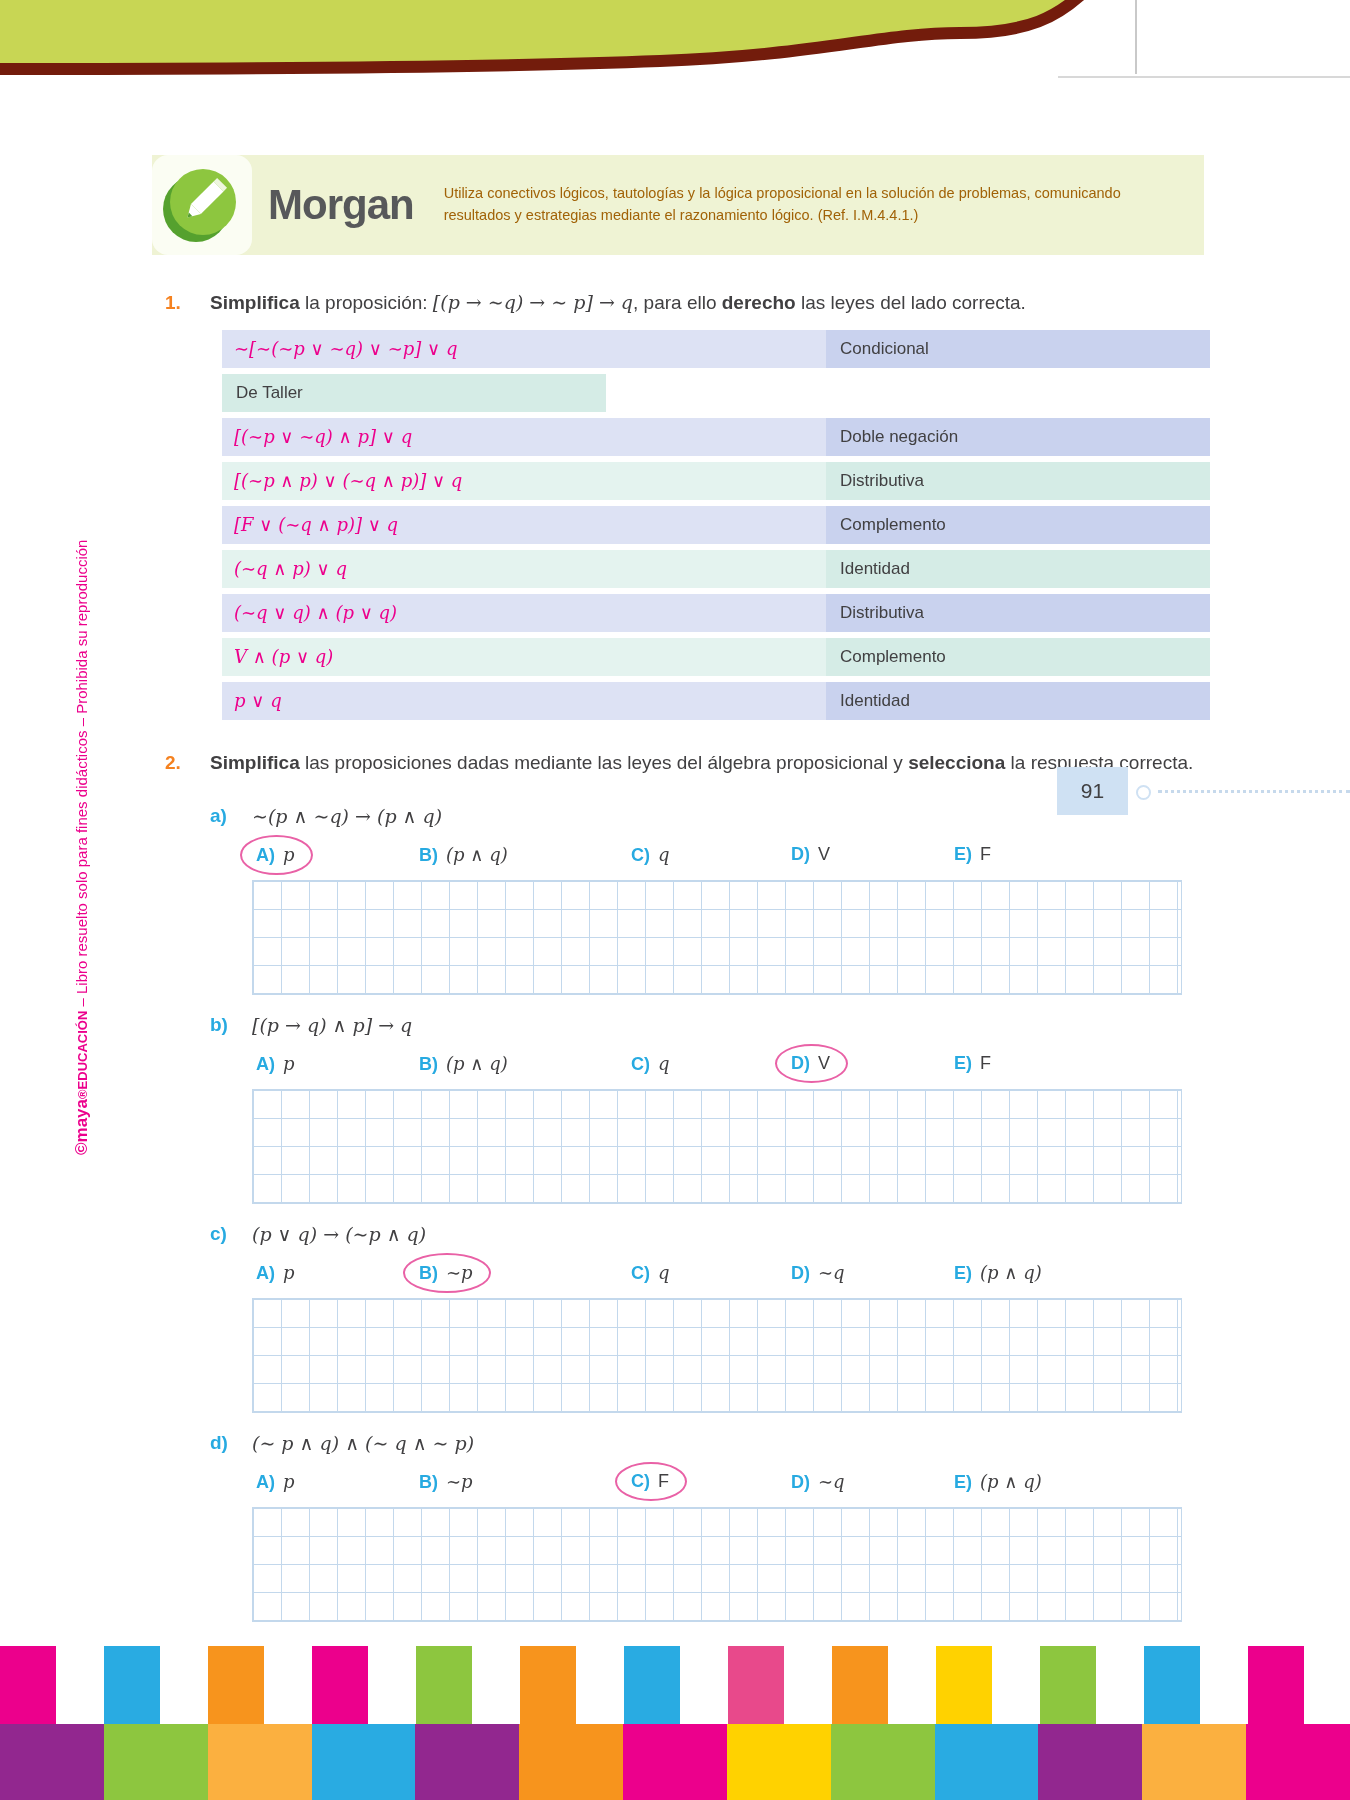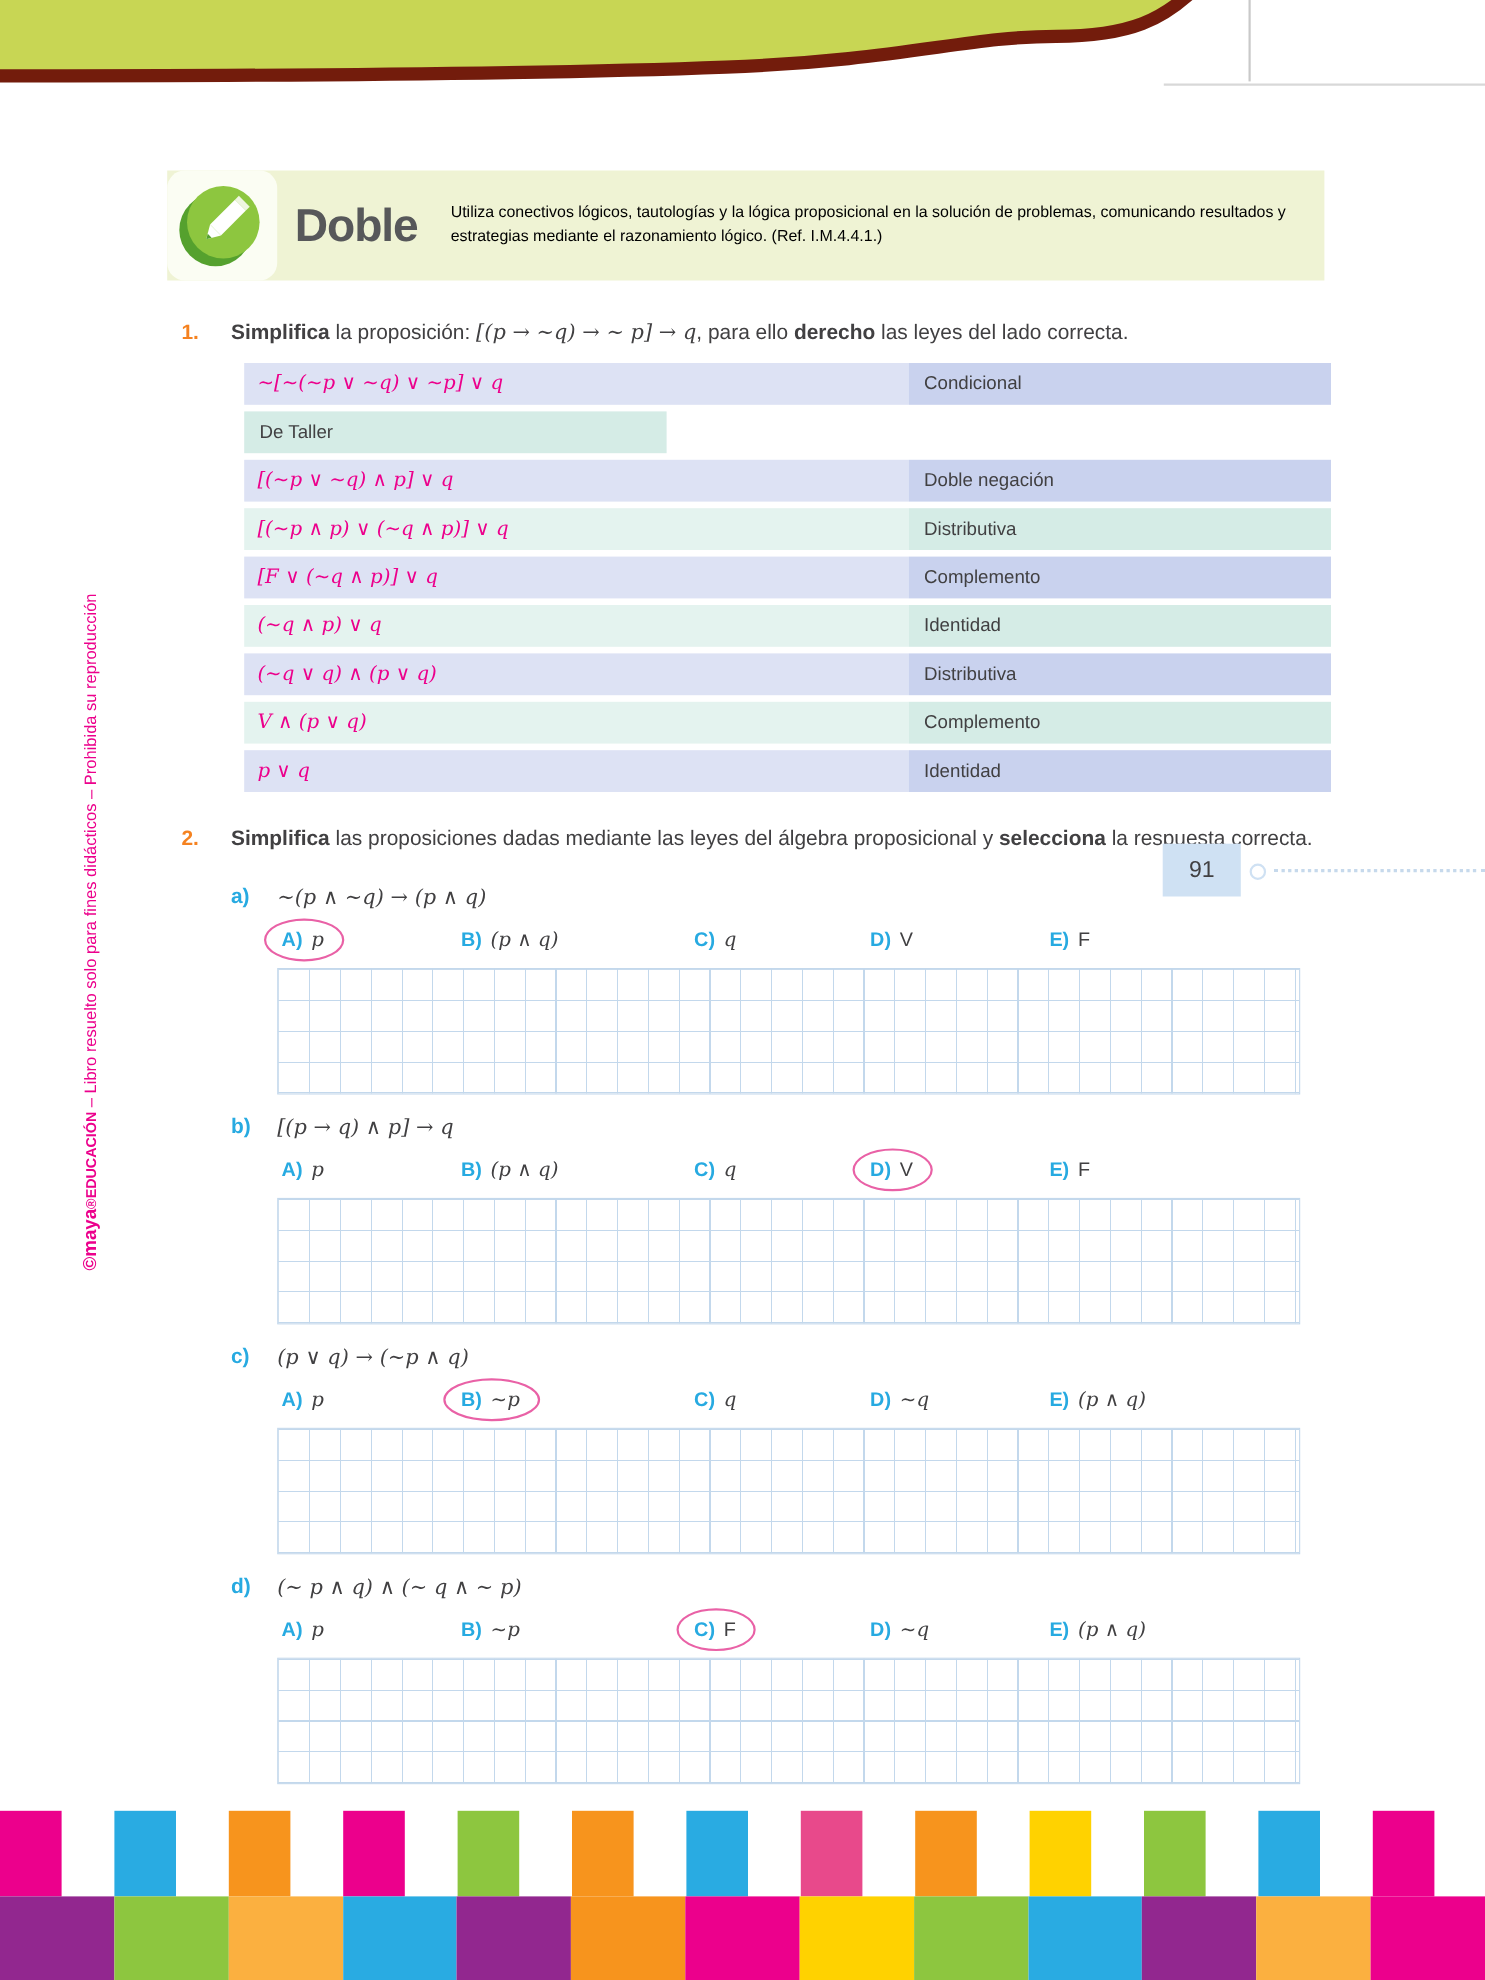--- a/index.html
+++ b/index.html
@@ -9,21 +9,21 @@
   
   .top-deco { position:absolute; left:0; top:0; }
 
   
   .header-box { position:absolute; left:152px; top:155px; width:1052px; height:100px;
                 background:#eff3d4; display:flex; align-items:center; }
   .icon-square { width:100px; height:100px; background:#fbfdf3; border-radius:16px;
                  display:flex; align-items:center; justify-content:center; flex:none; }
   .taller-title { font-size:42px; font-weight:bold; color:#57585a; letter-spacing:-1px;
                   margin:0 30px 0 16px; }
-  .header-desc { flex:1; font-size:14.5px; line-height:1.5; color:#000000; padding-right:30px; }
+  .header-desc { flex:1; font-size:14.5px; line-height:1.5; color:#a16207; padding-right:30px; }
 
   
   .sidebar-credit { position:absolute; left:72px; top:1155px; width:20px; }
   .sidebar-credit .inner { display:inline-block; transform:rotate(-90deg); transform-origin:0 0;
                            white-space:nowrap; font-size:15px; color:#ec008c; }
   .sidebar-credit .brand { font-weight:bold; font-size:17px; }
 
   
   .ex { position:absolute; left:165px; width:1045px; }
   .ex1 { top:290px; }
@@ -106,21 +106,21 @@
         <circle cx="34" cy="44" r="33" fill="#55a12e"></circle>
         <circle cx="41" cy="37" r="33" fill="#8dc63f"></circle>
         <g transform="rotate(45 41 37)">
           <rect x="34" y="10" width="14" height="5" fill="#eef6df"></rect>
           <rect x="34" y="15" width="14" height="32" fill="#ffffff"></rect>
           <polygon points="34,47 48,47 41,59" fill="#ffffff"></polygon>
           <polygon points="38.5,54.5 43.5,54.5 41,59" fill="#55a12e"></polygon>
         </g>
       </svg>
     </div>
-    <div class="taller-title">Doble</div>
+    <div class="taller-title">Morgan</div>
     <div class="header-desc">Utiliza conectivos lógicos, tautologías y la lógica proposicional en la solución de problemas, comunicando resultados y estrategias mediante el razonamiento lógico. (Ref. I.M.4.4.1.)</div>
   </div>
 
   <section class="ex ex1">
     <div class="ex-head">
       <span class="ex-num">1.</span>
       <p class="ex-text"><b>Simplifica</b><span> la proposición: </span><span class="math">[(p → ∼q) → ∼ p] → q</span><span>, para ello </span><b>derecho</b><span> las leyes del lado correcta.</span></p>
     </div>
     <div class="steps">
       <div class="step-row">

